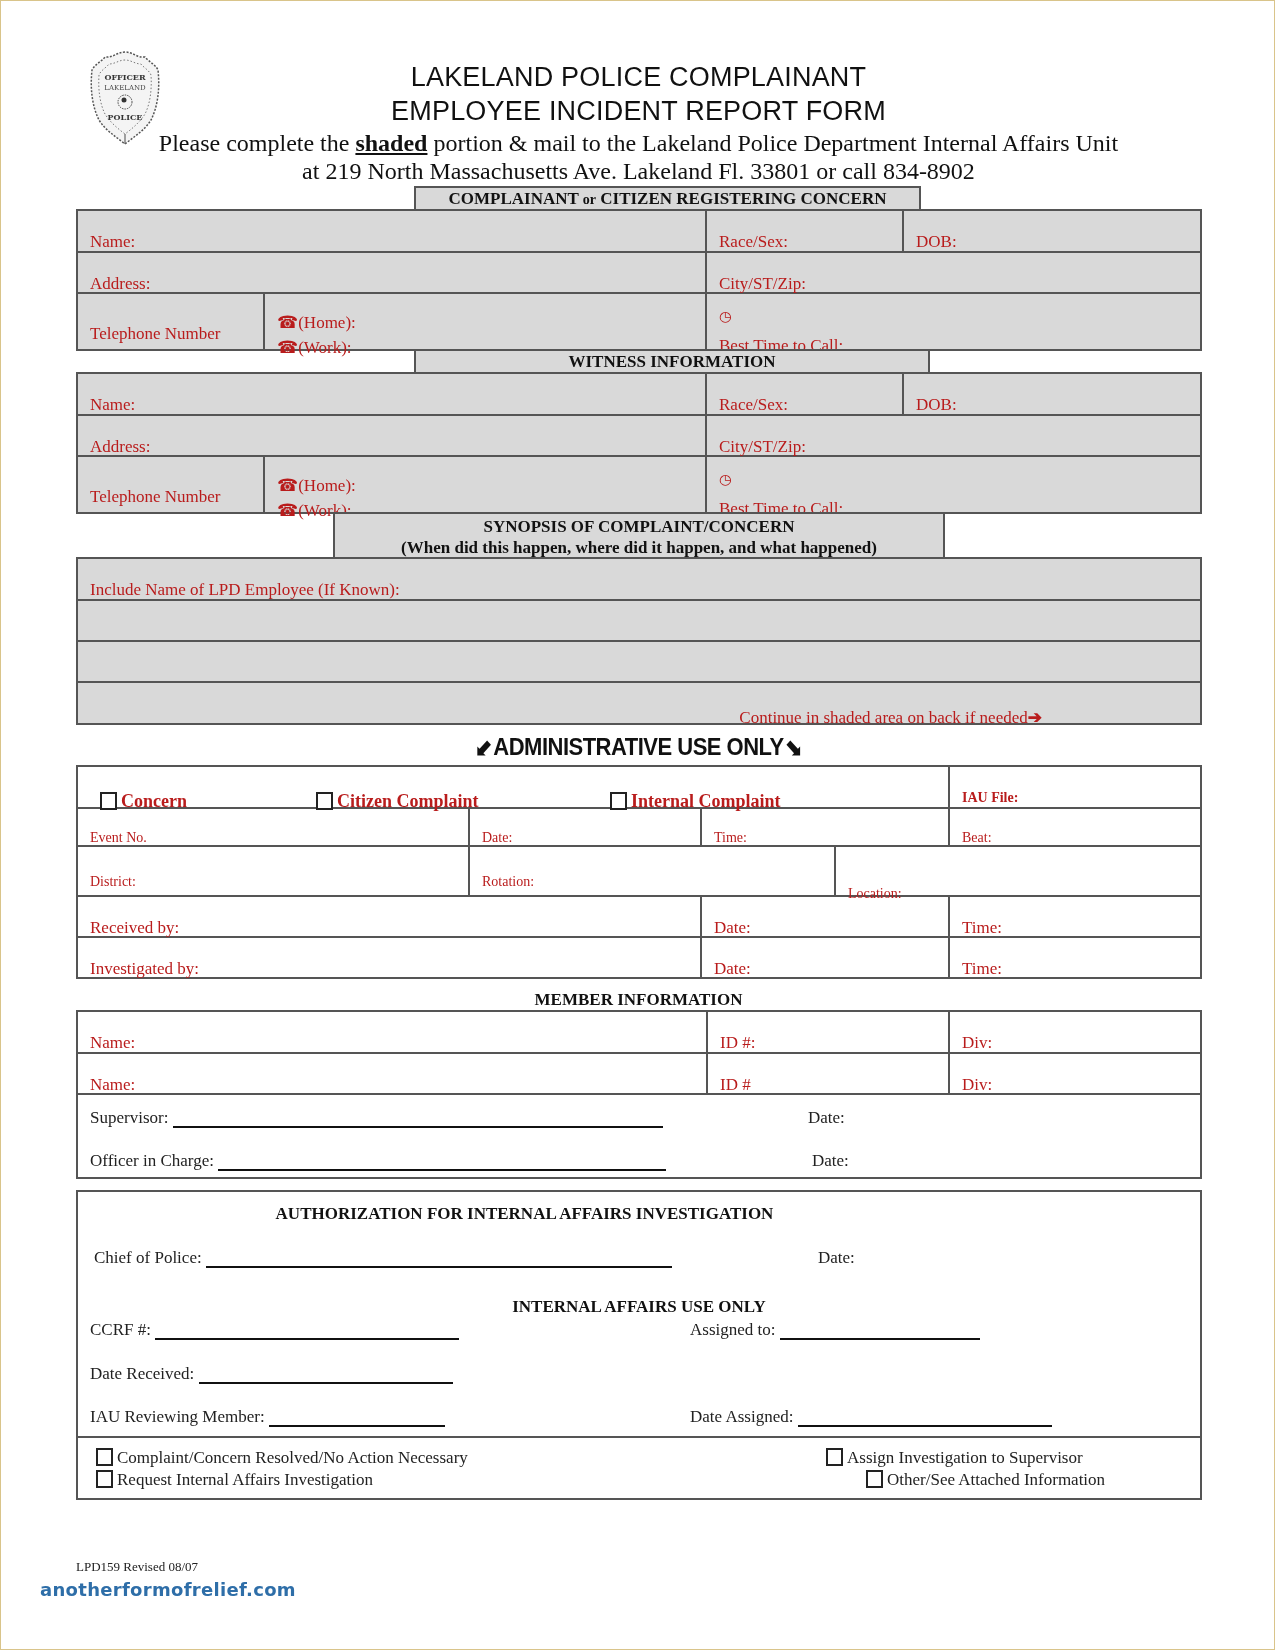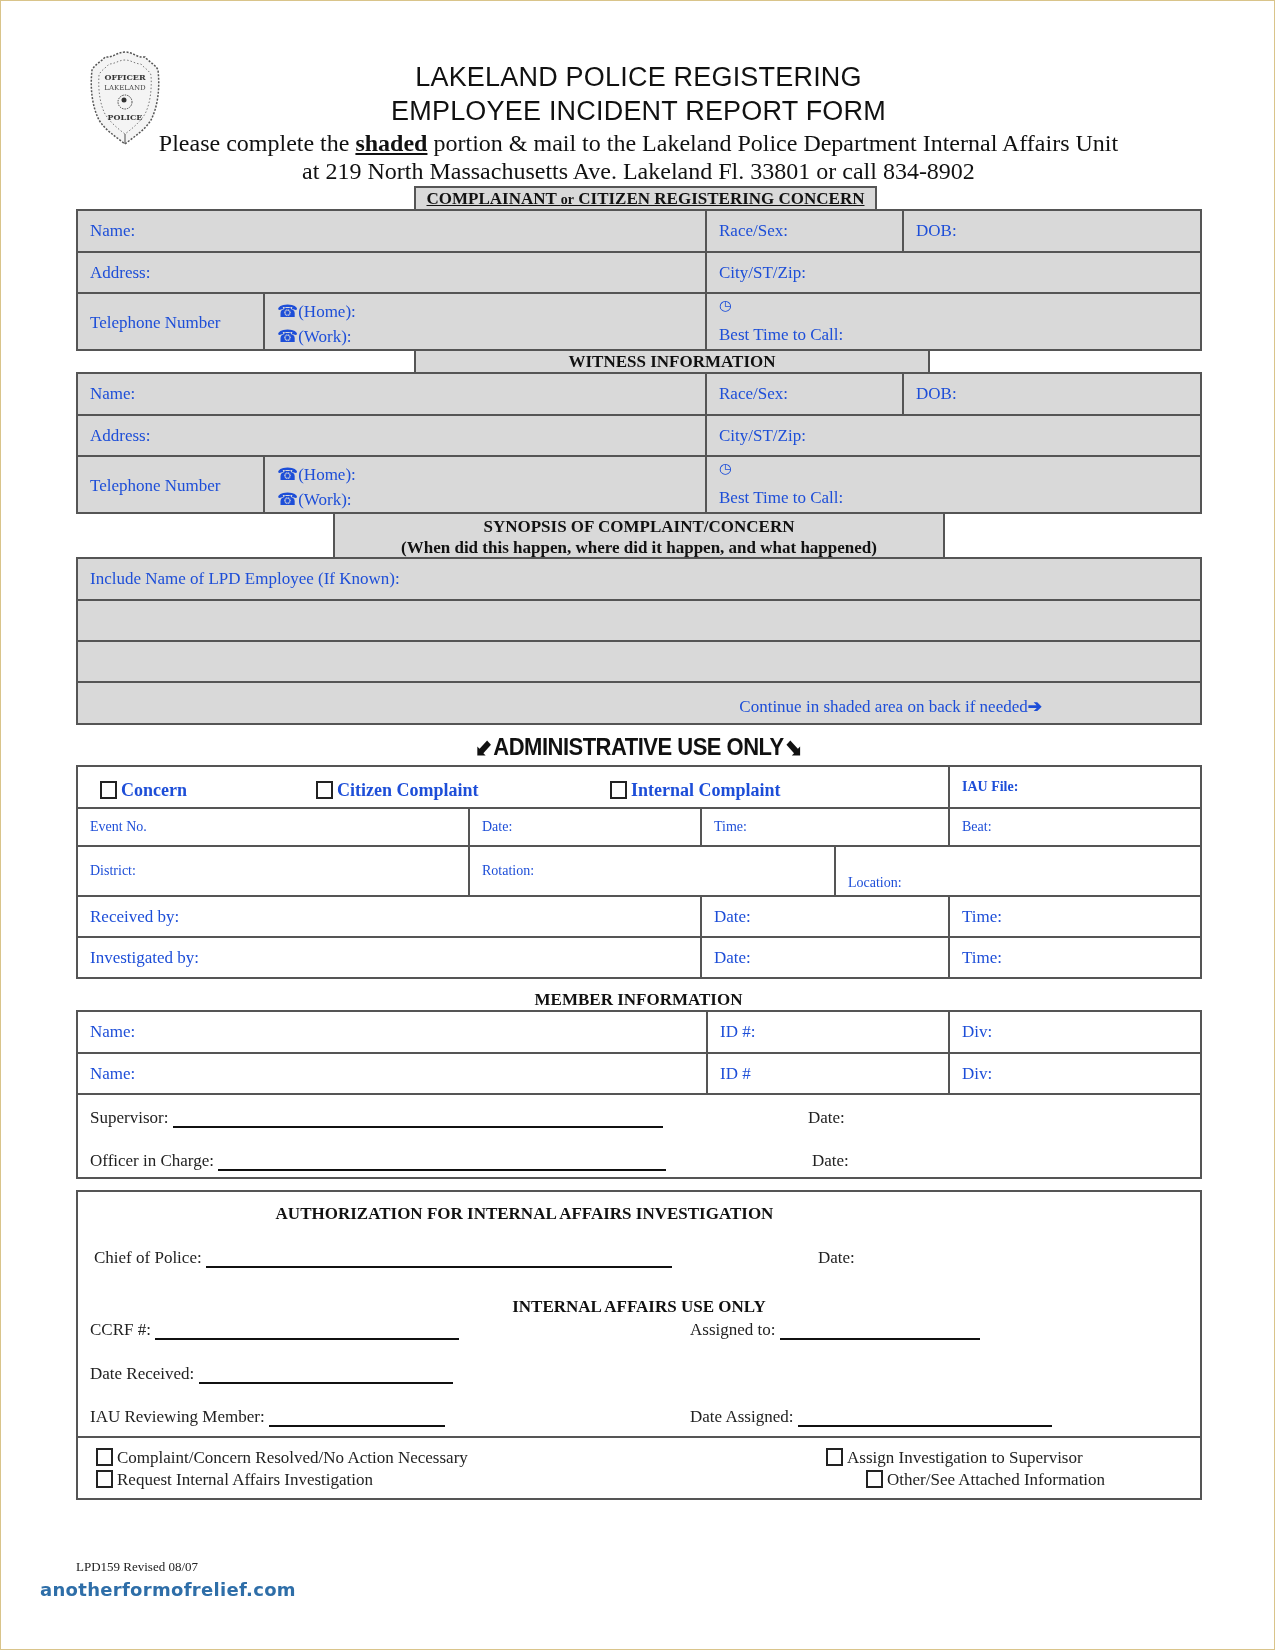--- a/index.html
+++ b/index.html
@@ -30,21 +30,21 @@
     border-bottom: none; box-sizing: border-box; text-align: center;
     font-weight: bold; font-size: 17px; color: #111;
   }
   .grid {
     position: absolute; left: 76px; width: 1126px;
     border: 2px solid #555; box-sizing: border-box;
   }
   .shaded { background: #d9d9d9; }
   .cell {
     position: absolute; box-sizing: border-box; font-size: 17px;
-    padding-left: 12px; display: flex; align-items: center; color: #1d4ed8;
+    padding-left: 12px; display: flex; align-items: center; color: #b91c1c; margin-top: 11px;
   }
   .hline { position: absolute; left: 0; right: 0; height: 2px; background: #555; }
   .vline { position: absolute; width: 2px; background: #555; }
   .small { font-size: 14px; }
   .adm-title {
     left: 0; width: 1277px; text-align: center;
     font-family: "Liberation Sans", "DejaVu Sans", sans-serif; font-weight: bold;
     font-size: 22px; letter-spacing: -0.5px; transform: scaleY(1.1);
   }
   .section-title {
@@ -75,28 +75,28 @@
     <path d="M38 12 C32 12 28 16 22 16 C19 20 14 22 12 27 C11 42 13 56 18 66 C23 74 30 80 38 86 C46 80 53 74 58 66 C63 56 65 42 64 27 C62 22 57 20 54 16 C48 16 44 12 38 12 Z" fill="none" stroke="#777" stroke-width="1" stroke-dasharray="1.5 2"></path>
     <text x="38" y="32" font-size="8" text-anchor="middle" font-family="DejaVu Serif, serif" font-weight="bold" fill="#333">OFFICER</text>
     <text x="38" y="42" font-size="7" text-anchor="middle" font-family="DejaVu Serif, serif" fill="#444">LAKELAND</text>
     <circle cx="38" cy="54" r="7" fill="none" stroke="#444" stroke-width="1" stroke-dasharray="1.5 1"></circle>
     <circle cx="37" cy="52" r="2.5" fill="#333"></circle>
     <text x="38" y="72" font-size="8" text-anchor="middle" font-family="DejaVu Serif, serif" font-weight="bold" fill="#333">POLICE</text>
     <line x1="38" y1="86" x2="38" y2="96" stroke="#666" stroke-width="1.2"></line>
   </svg>
 </div>
 
-<div class="abs title" style="top:62px;">LAKELAND POLICE REGISTERING</div>
+<div class="abs title" style="top:62px;">LAKELAND POLICE COMPLAINANT</div>
 <div class="abs title" style="top:96px;">EMPLOYEE INCIDENT REPORT FORM</div>
 <div class="abs subtitle" style="top:130px;">
   <span>Please complete the </span><u>shaded</u><span> portion &amp; mail to the Lakeland Police Department Internal Affairs Unit</span>
 </div>
 <div class="abs subtitle" style="top:158px;">at 219 North Massachusetts Ave. Lakeland Fl. 33801 or call 834-8902</div>
 
-<div class="tab" style="left:414px; top:186px; width:463px; height:24px; line-height:22px;text-decoration:underline;">
+<div class="tab" style="left:414px; top:186px; width:507px; height:24px; line-height:22px;">
   <span>COMPLAINANT </span><span style="font-size:14px;">or</span><span> CITIZEN REGISTERING CONCERN</span>
 </div>
 <div class="grid shaded" style="top:209px; height:142px;">
   <div class="hline" style="top:40px;"></div>
   <div class="hline" style="top:81px;"></div>
   <div class="vline" style="left:627px; top:0; height:140px;"></div>
   <div class="vline" style="left:824px; top:0; height:40px;"></div>
   <div class="vline" style="left:185px; top:81px; height:59px;"></div>
 
   <div class="cell" style="left:0; top:0; width:627px; height:40px;">

